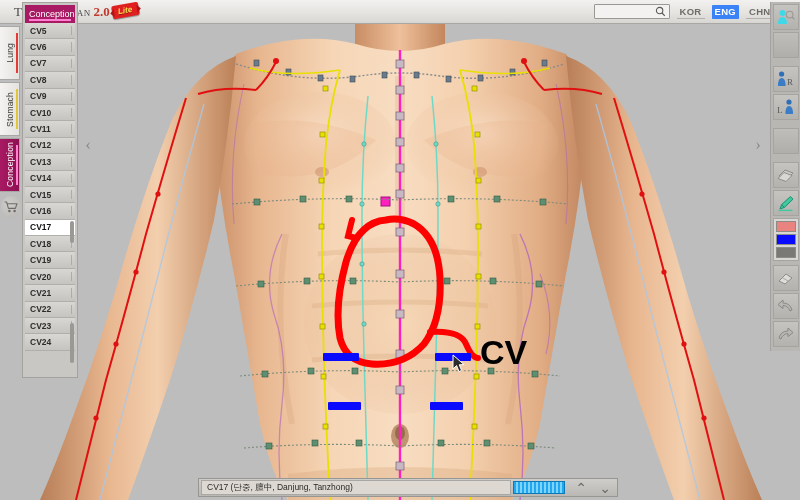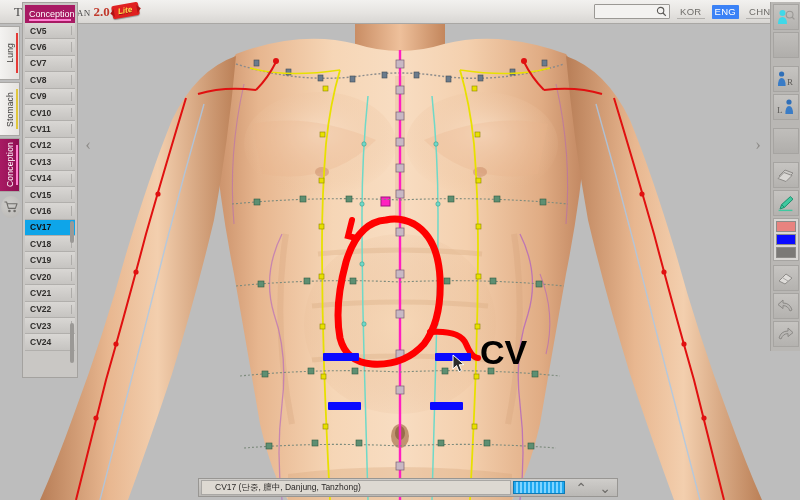--- a/index.html
+++ b/index.html
@@ -48,21 +48,21 @@
     display: flex; align-items: center;
   }
   #search-input {
     border: 0; outline: 0; background: transparent;
     width: 58px; height: 13px; font-size: 9px; padding-left: 3px;
     font-family: "Liberation Sans", sans-serif; color: #333;
   }
   #search-icon { width: 16px; display: flex; align-items: center; justify-content: center; }
   .lang {
     font-size: 9.5px; color: #6e6c69; padding: 1px 3px; letter-spacing: .3px;
-    border-bottom: 1px solid #b3b1ae; cursor: default;
+    border-bottom: 1px solid #b3b1ae; cursor: default; font-weight: bold;
   }
   .lang.active { background: #3b82f6; color: #fff; border-bottom-color: #3b82f6; border-radius: 1px; }
   #help-btn { font-size: 13px; color: #5d5b58; font-weight: bold; padding: 0 2px; font-family: "Liberation Serif", serif; }
 
   
   #viewport { position: absolute; left: 0; top: 24px; width: 800px; height: 476px; overflow: hidden; background: #bdbdbd; }
   #anatomy-svg { position: absolute; left: 0; top: 0; }
 
   
   #meridian-tabs {
@@ -105,21 +105,21 @@
   #panel-title:after{ content:""; position:absolute; left:4px; right:4px; bottom:2px; height:2px; background:#ff7fd0; }
   #point-list { height: 352px; overflow: hidden; position: relative; font-weight: bold; }
   .point-item {
     height: 16.4px; background: linear-gradient(to bottom,#d9d7d4,#c6c4c1);
     border-bottom: 1px solid #b1afac;
     font-size: 8.5px; color: #2e2c2a;
     display:flex; align-items:center; padding-left: 5px; cursor: pointer;
     position: relative;
   }
   .point-item:after{ content:""; position:absolute; right:3px; top:3px; bottom:3px; width:1px; background:#aeaca9; }
-  .point-item.selected { background: #0ea5e9; color:#111;text-align:right; }
+  .point-item.selected { background: #ffffff; color:#111;text-align:right; }
   #list-scrollbar {
     position:absolute; right:1px; top:0; width:4px; height:352px; background: transparent;
   }
   .sb-thumb{ position:absolute; right:0; width:4px; background:#9b9996; border-radius:2px; }
 
   
   .collapse-chev {
     position:absolute; top:130px; width:16px; height:30px;
     display:flex; align-items:center; justify-content:center;
     font-size:17px; color:#8e8c89; font-family:"Liberation Serif",serif; cursor:pointer; z-index:22;
@@ -146,21 +146,21 @@
   .swatch:last-child{ margin-bottom:0; }
 
   
   #statusbar {
     position:absolute; left:198px; bottom:3px; width:420px; height:19px;
     background: linear-gradient(to bottom,#cfcdca,#bab8b5);
     border:1px solid #989693; display:flex; align-items:center; z-index:26;
   }
   #status-text {
     flex:1; height:15px; margin:0 2px; background:#ddd9d2; border:1px solid #a9a7a4;
-    font-size:8.5px; color:#2b2927; display:flex; align-items:center; padding-left:13px;
+    font-size:8.5px; color:#2b2927; display:flex; align-items:center; padding-left:5px;
     overflow:hidden; white-space:nowrap;
   }
   #status-gauge{
     width:52px; height:13px; margin-right:4px;
     background: repeating-linear-gradient(to right,#1fa8f0 0 2px,#7fd4ff 2px 4px);
     border:1px solid #0d7ab5;
   }
   .nav-chev{ width:24px; text-align:center; font-size:14px; color:#6e6c69; cursor:pointer; line-height:1; }
 
   

